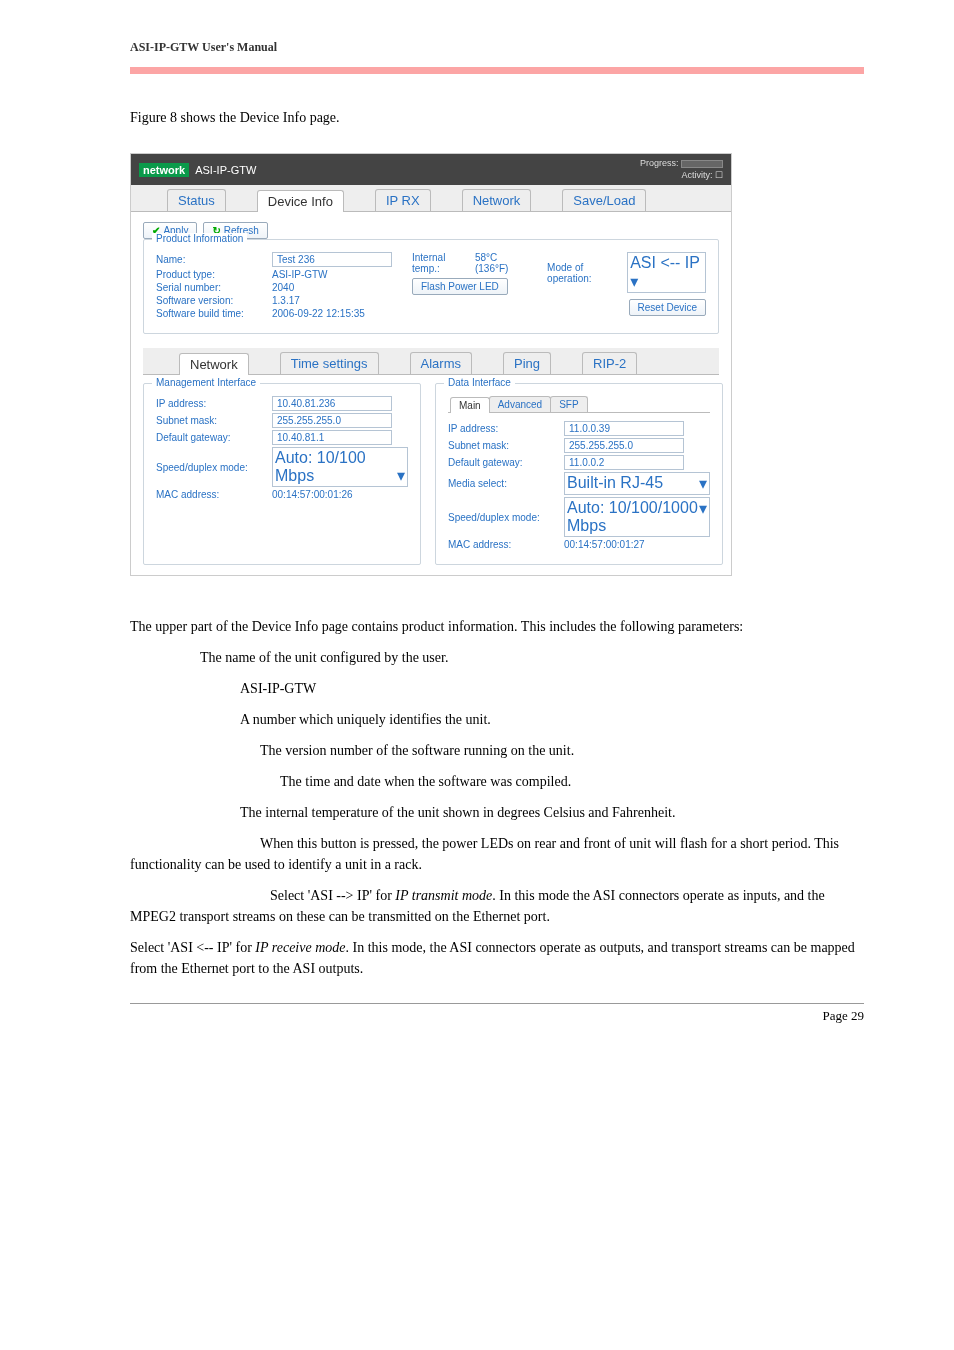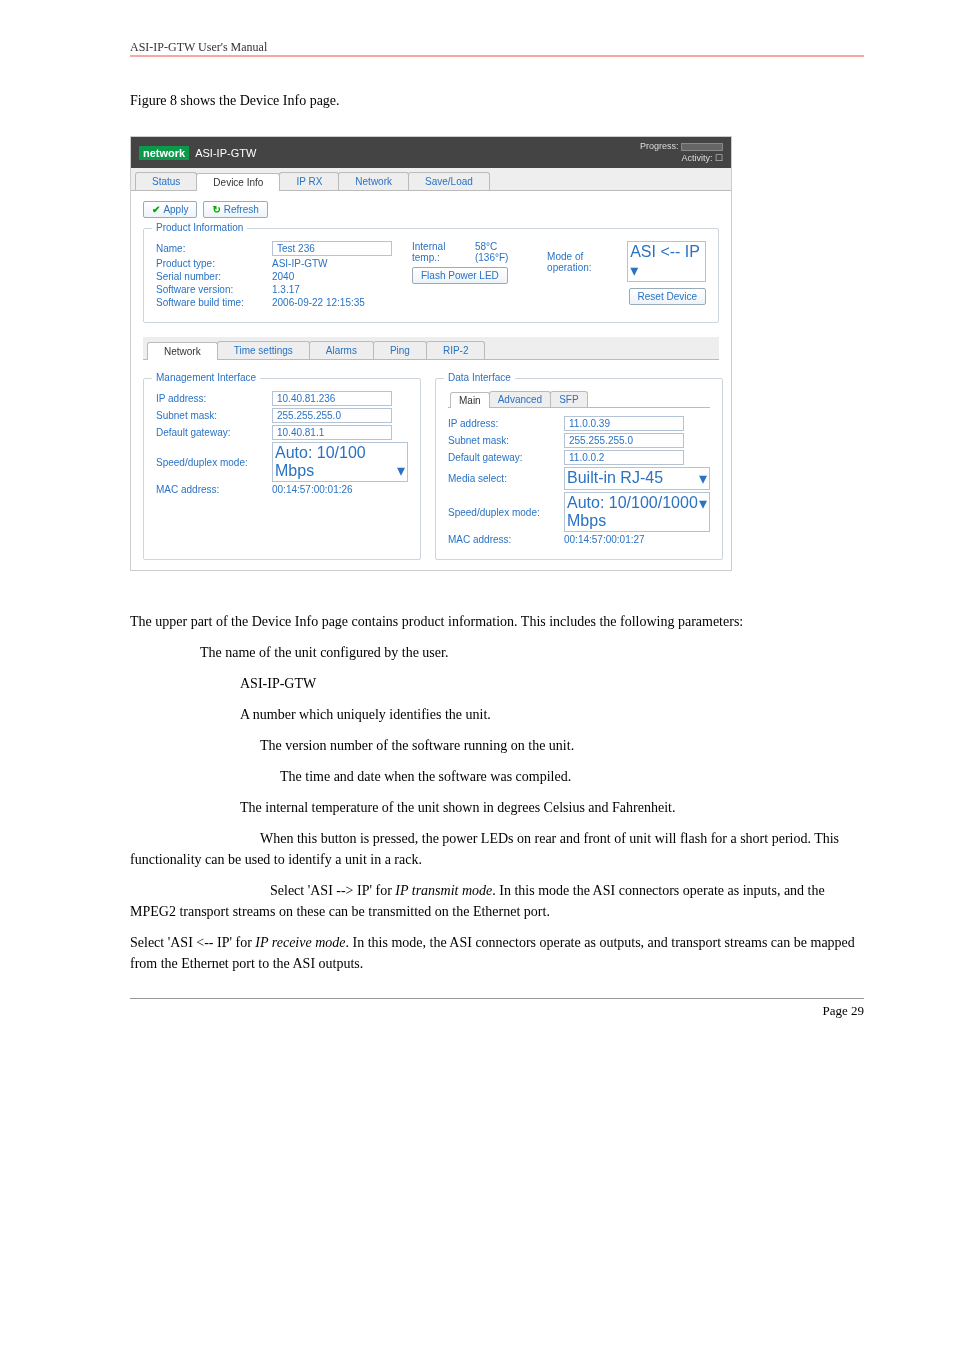--- a/index.html
+++ b/index.html
@@ -8,23 +8,24 @@
     font-family:Georgia, "Times New Roman", serif;
     font-size:14px;
     color:#000;
     background:#fff;
     width:954px;
     box-sizing:border-box;
   }
   .header-line{
     font-size:12px;
     color:#333;
-    border-bottom:2px solid #fca5a5;
-    padding-bottom:0;
+    border-bottom:7px solid #fca5a5;
+    padding-bottom:12px;
     margin-bottom:36px;
+    font-weight:bold;
   }
   .fig-caption{
     margin-bottom:27px;
   }
   .screenshot{
     width:600px;
     margin:0 0 40px 0;
     font-family:Verdana, Arial, sans-serif;
     font-size:10px;
     color:#333;
@@ -60,29 +61,30 @@
   }
   .tabrow{
     display:flex;
     border-bottom:1px solid #bbb;
     background:#eee;
     padding-top:4px;
     padding-left:4px;
     gap:0;
   }
   .tab{
-    padding:3px 16px;
+    padding:3px 10px;
     border:1px solid #bbb;
     border-bottom:none;
     background:#eee;
     color:#2a72c4;
-    font-size:10px;
+    font-size:13px;
     margin-right:-1px;
     border-top-left-radius:3px;
     border-top-right-radius:3px;
+    margin-left:32px;
   }
   .tab.active{
     background:#fff;
     color:#333;
     position:relative;
     top:1px;
   }
   .panel{
     padding:10px 12px;
   }
@@ -90,21 +92,21 @@
     display:inline-flex;align-items:center;gap:3px;
     border:1px solid #9ab;
     background:linear-gradient(#fff,#eef3f8);
     padding:2px 8px;
     font-size:10px;color:#2a72c4;
     border-radius:2px;
   }
   .fieldset{
     border:1px solid #cdd6de;
     border-radius:2px;
-    margin-top:10px;
+    margin-top:0;
     padding:10px 12px 12px 12px;
     position:relative;
   }
   .legend{
     position:absolute;
     top:-7px;left:8px;
     background:#fff;
     padding:0 4px;
     color:#2a72c4;
     font-size:10px;

